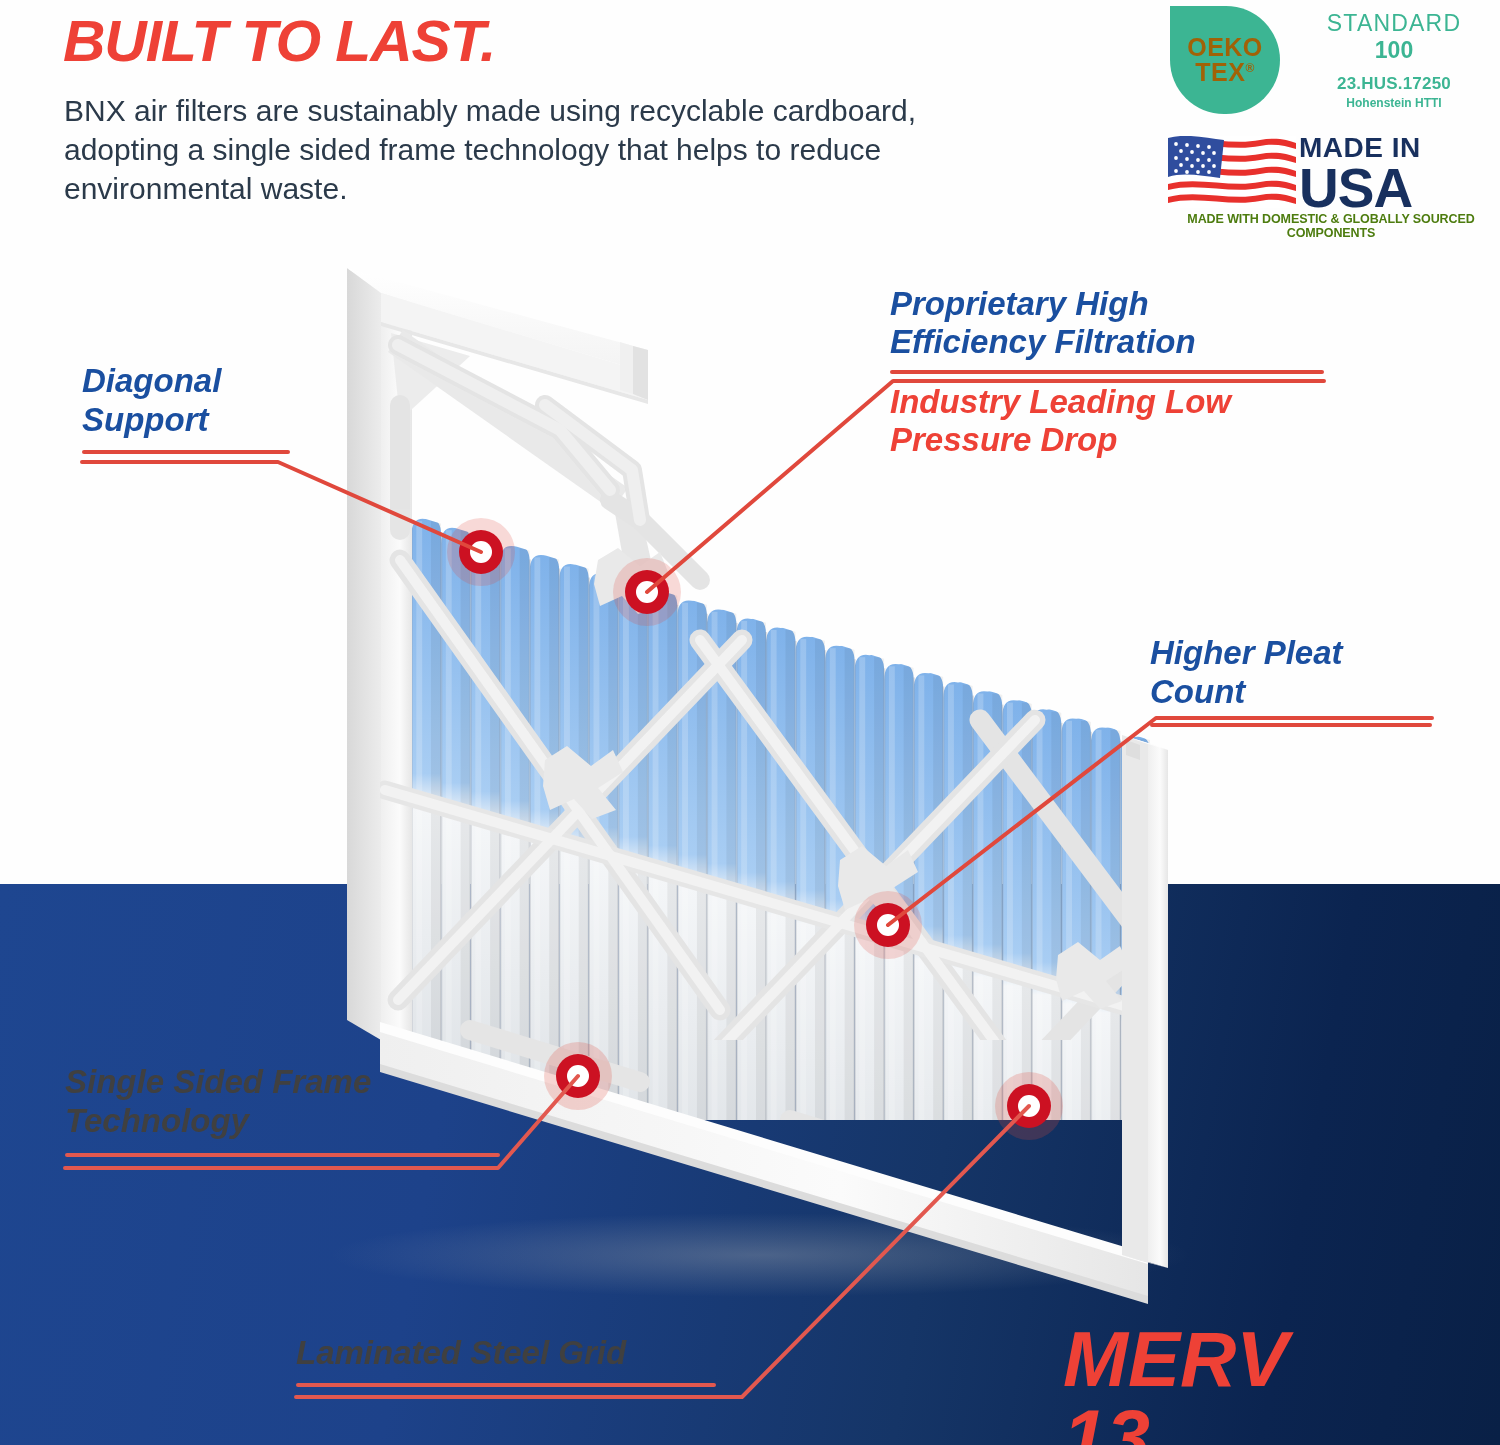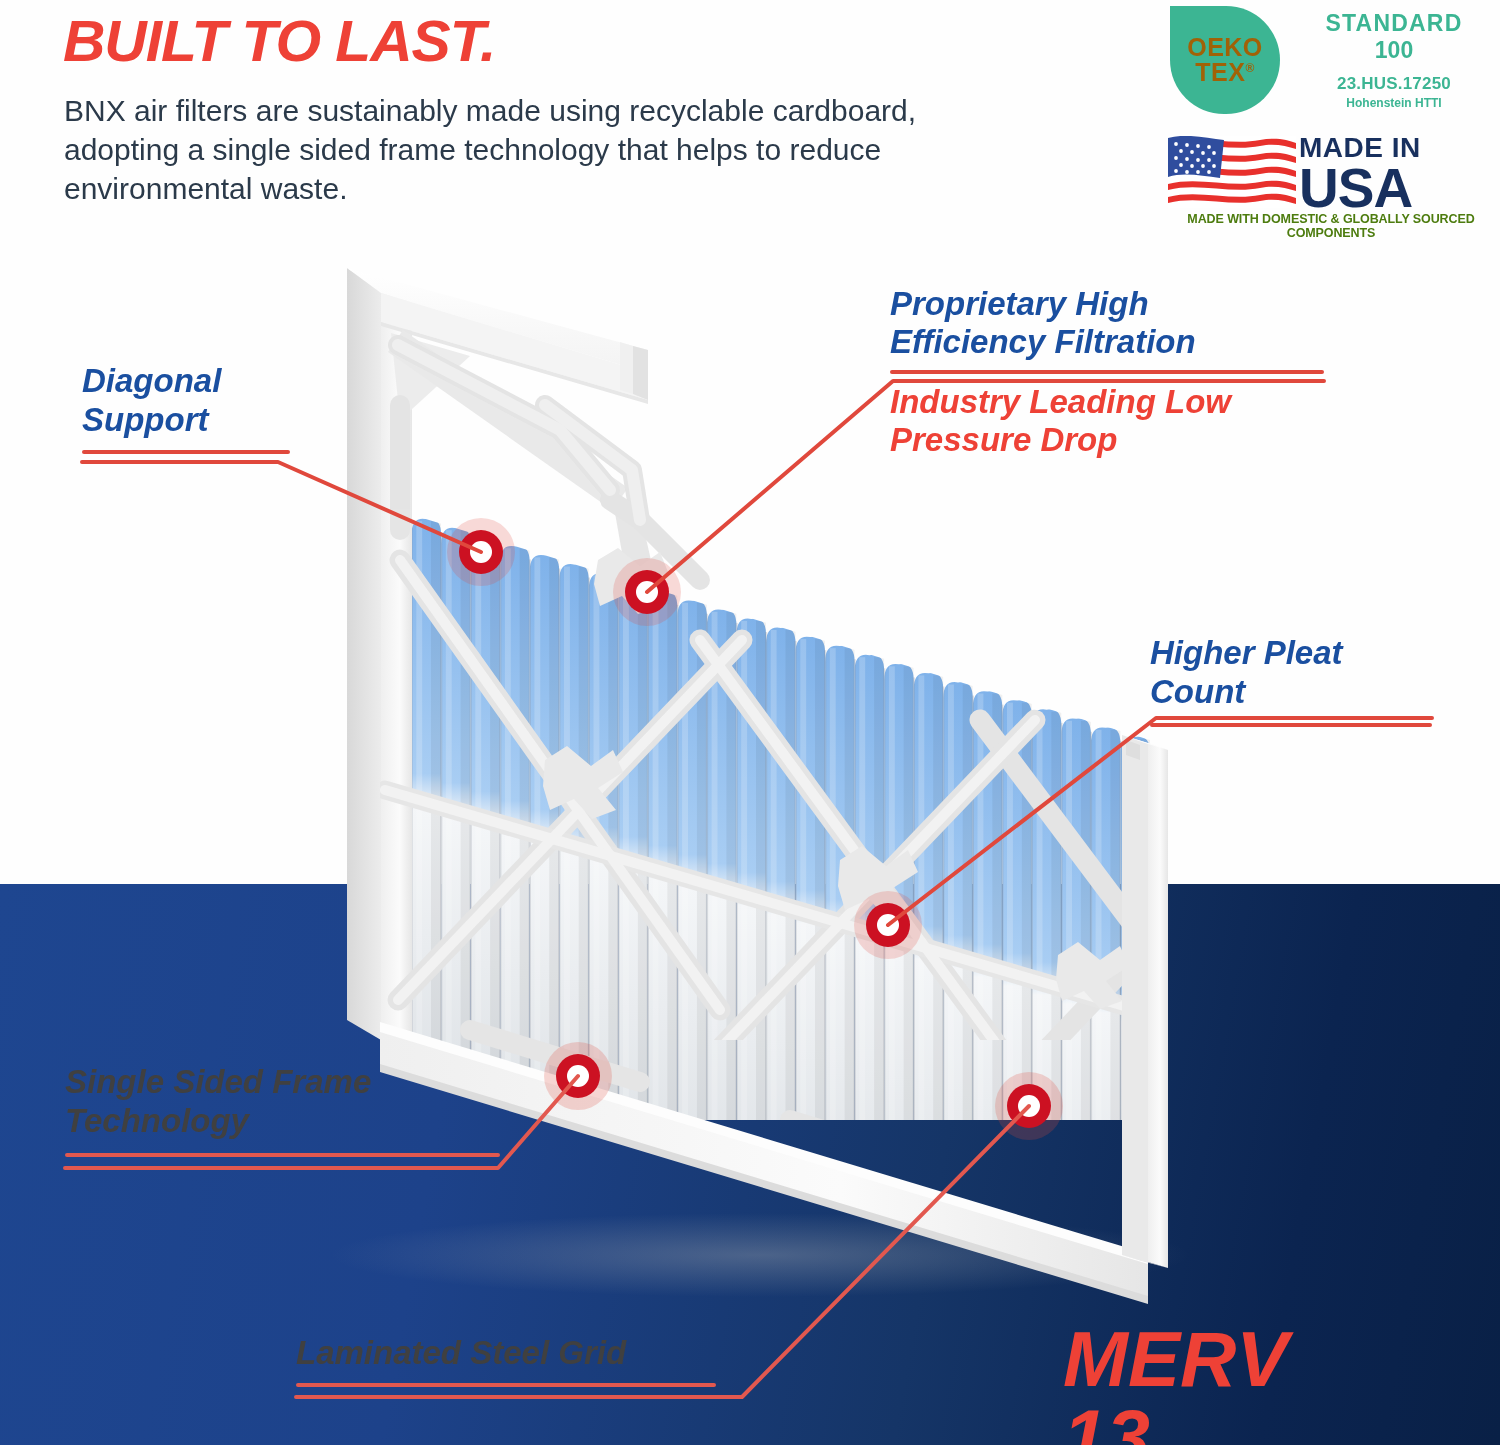--- a/index.html
+++ b/index.html
@@ -41,21 +41,21 @@
   .oeko-txt {
     position:absolute; inset:0; display:flex; flex-direction:column;
     align-items:center; justify-content:center;
     color:#a16207; font-weight:bold; line-height:1.0;
   }
   .oeko-l1 { font-size:25px; letter-spacing:0.5px; }
   .oeko-l2 { font-size:25px; letter-spacing:0.5px; margin-top:0; position:relative; }
   .oeko-reg { font-size:12px; vertical-align:super; }
 
   .std-block { position:absolute; left:1296px; top:10px; width:196px; text-align:center; color:#3cb593; }
-  .std-1 { font-size:23px; font-weight:bold; letter-spacing:1.2px; line-height:27px; }
+  .std-1 { font-size:23px; font-weight:normal; letter-spacing:1.2px; line-height:27px; }
   .std-2 { font-size:23px; font-weight:bold; line-height:27px; }
   .std-3 { font-size:17px; font-weight:bold; margin-top:10px; letter-spacing:0.2px; }
   .std-4 { font-size:12px; font-weight:bold; margin-top:2px; }
 
   
   .usa-wrap { position:absolute; left:1168px; top:134px; width:326px; height:100px; }
   .flag {
     position:absolute; left:0; top:2px; width:128px; height:72px;
     overflow:hidden;
   }

